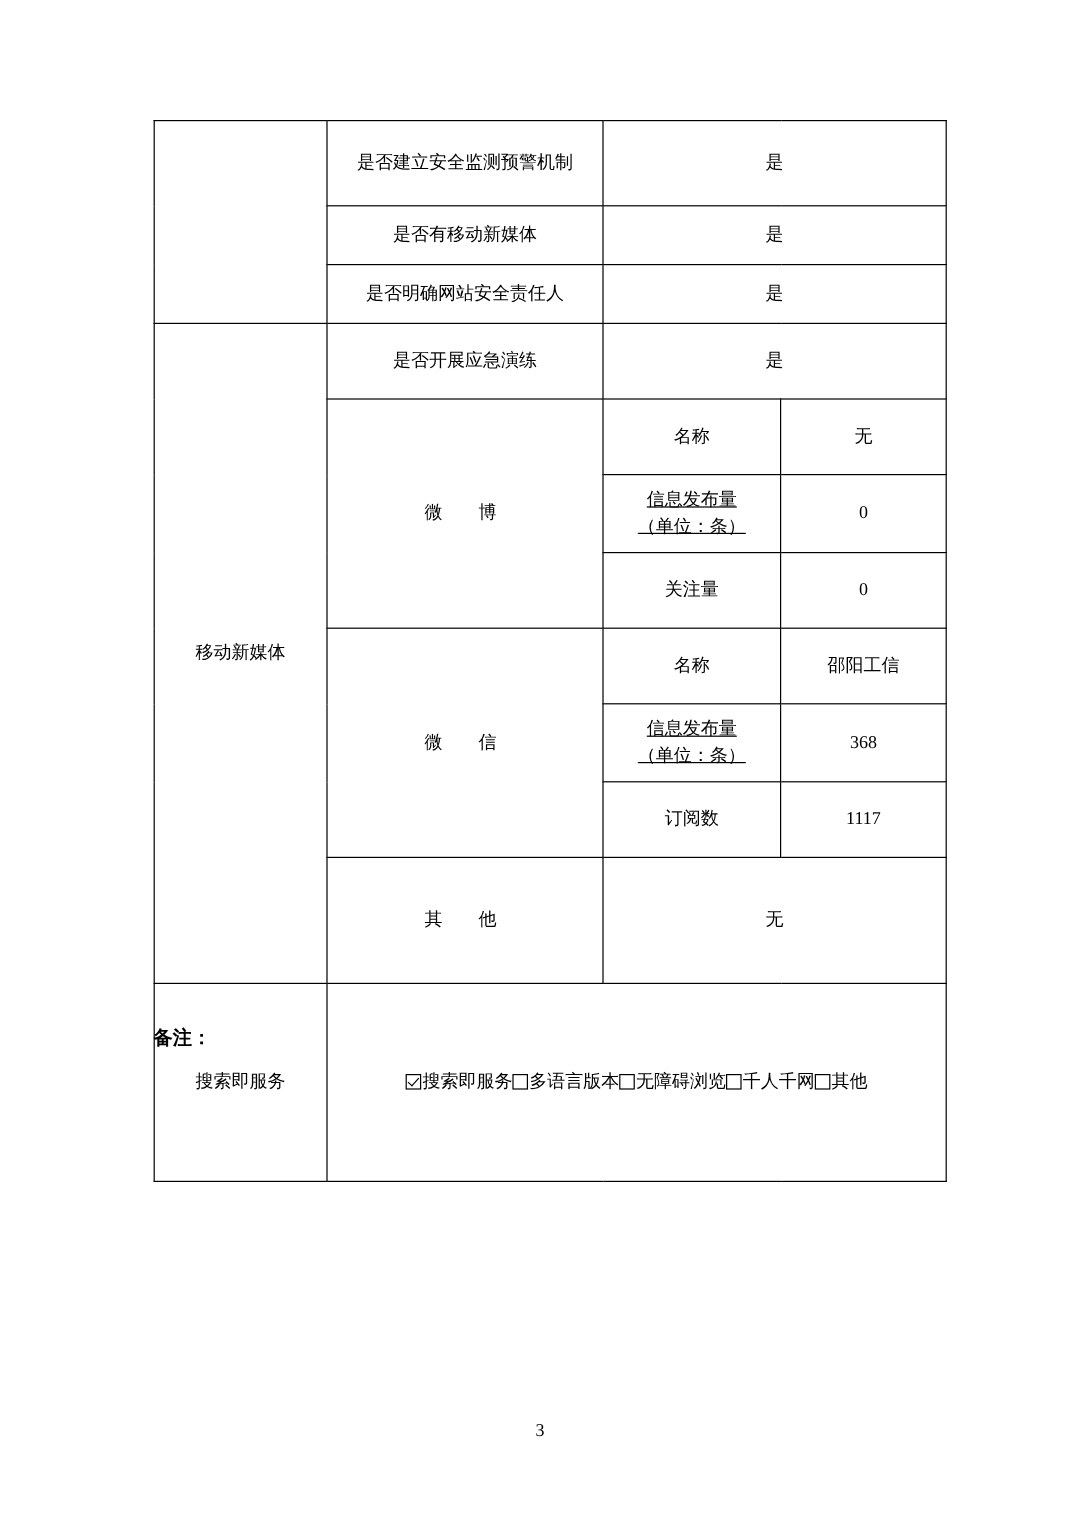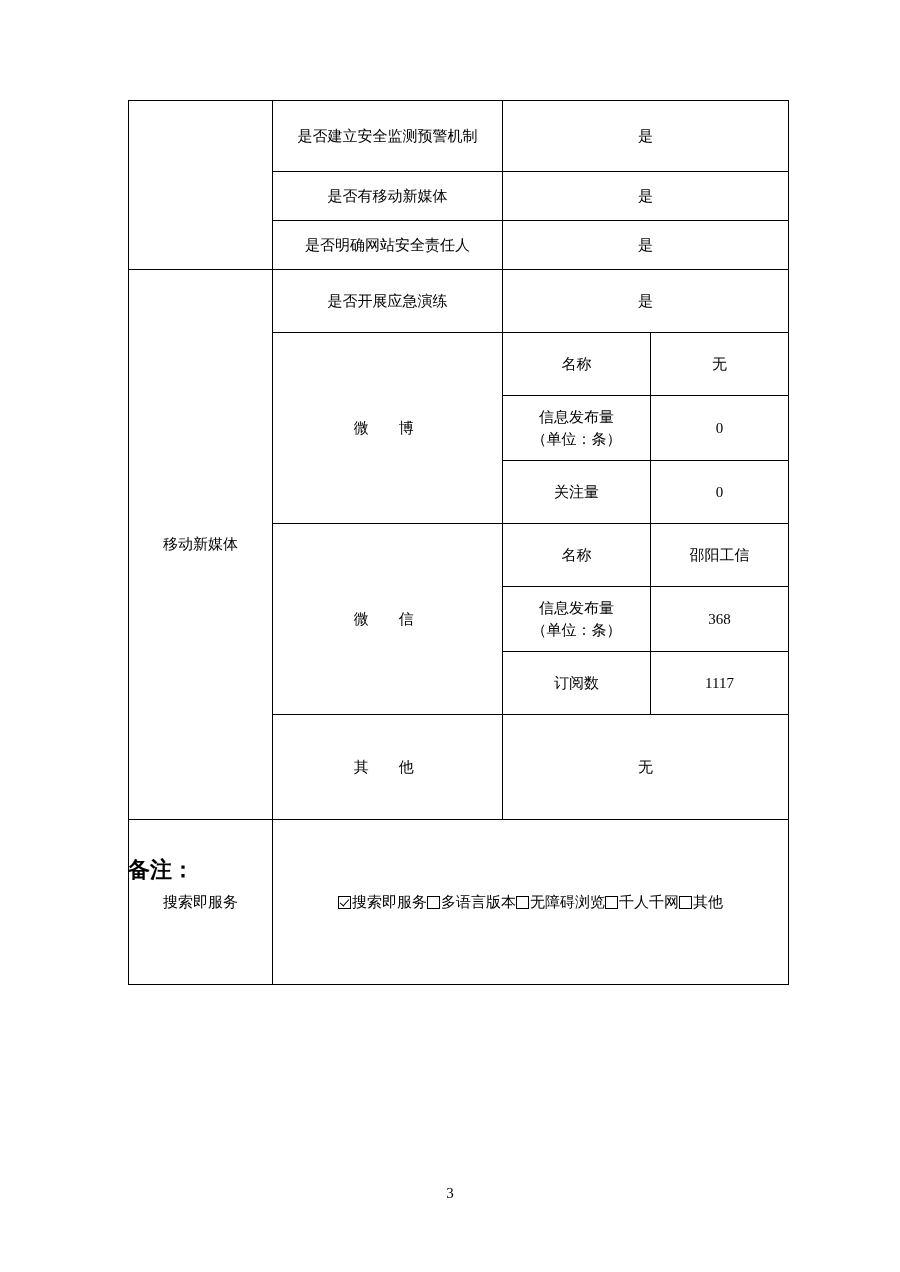--- a/index.html
+++ b/index.html
@@ -38,21 +38,21 @@
     font-family: "Liberation Serif", "DejaVu Serif", serif;
   }
   .c1 { width: 144px; }
   .c2 { width: 230px; }
   .c3 { width: 148px; }
   .c4 { width: 138px; }
   .spaced {
     letter-spacing: 0.5em;
     padding-left: 0.5em;
   }
-  .tall-inner { height: 52px; }
+  .tall-inner { height: 52px; text-decoration: underline; }
   .row-h1 { height: 58px; }
   .row-h2 { height: 36px; }
   .row-h3 { height: 50px; }
   .row-media { height: 50px; }
   .row-other { height: 92px; margin-top: 14px; }
   .row-innov { height: 152px; }
   .two-line {
     line-height: 1.35;
   }
   .innov-cell {
@@ -84,21 +84,21 @@
     transform: rotate(42deg);
   }
   .check-item {
     margin-right: 0px;
     display: inline-block;
   }
   .remark {
     position: absolute;
     left: 128px;
     top: 855px;
-    font-size: 22px;
+    font-size: 16px;
     font-weight: bold;
     font-family: "Liberation Serif", "DejaVu Serif", serif;
   }
   .page-number {
     position: absolute;
     left: 0;
     width: 900px;
     top: 1185px;
     text-align: center;
     font-size: 15px;

